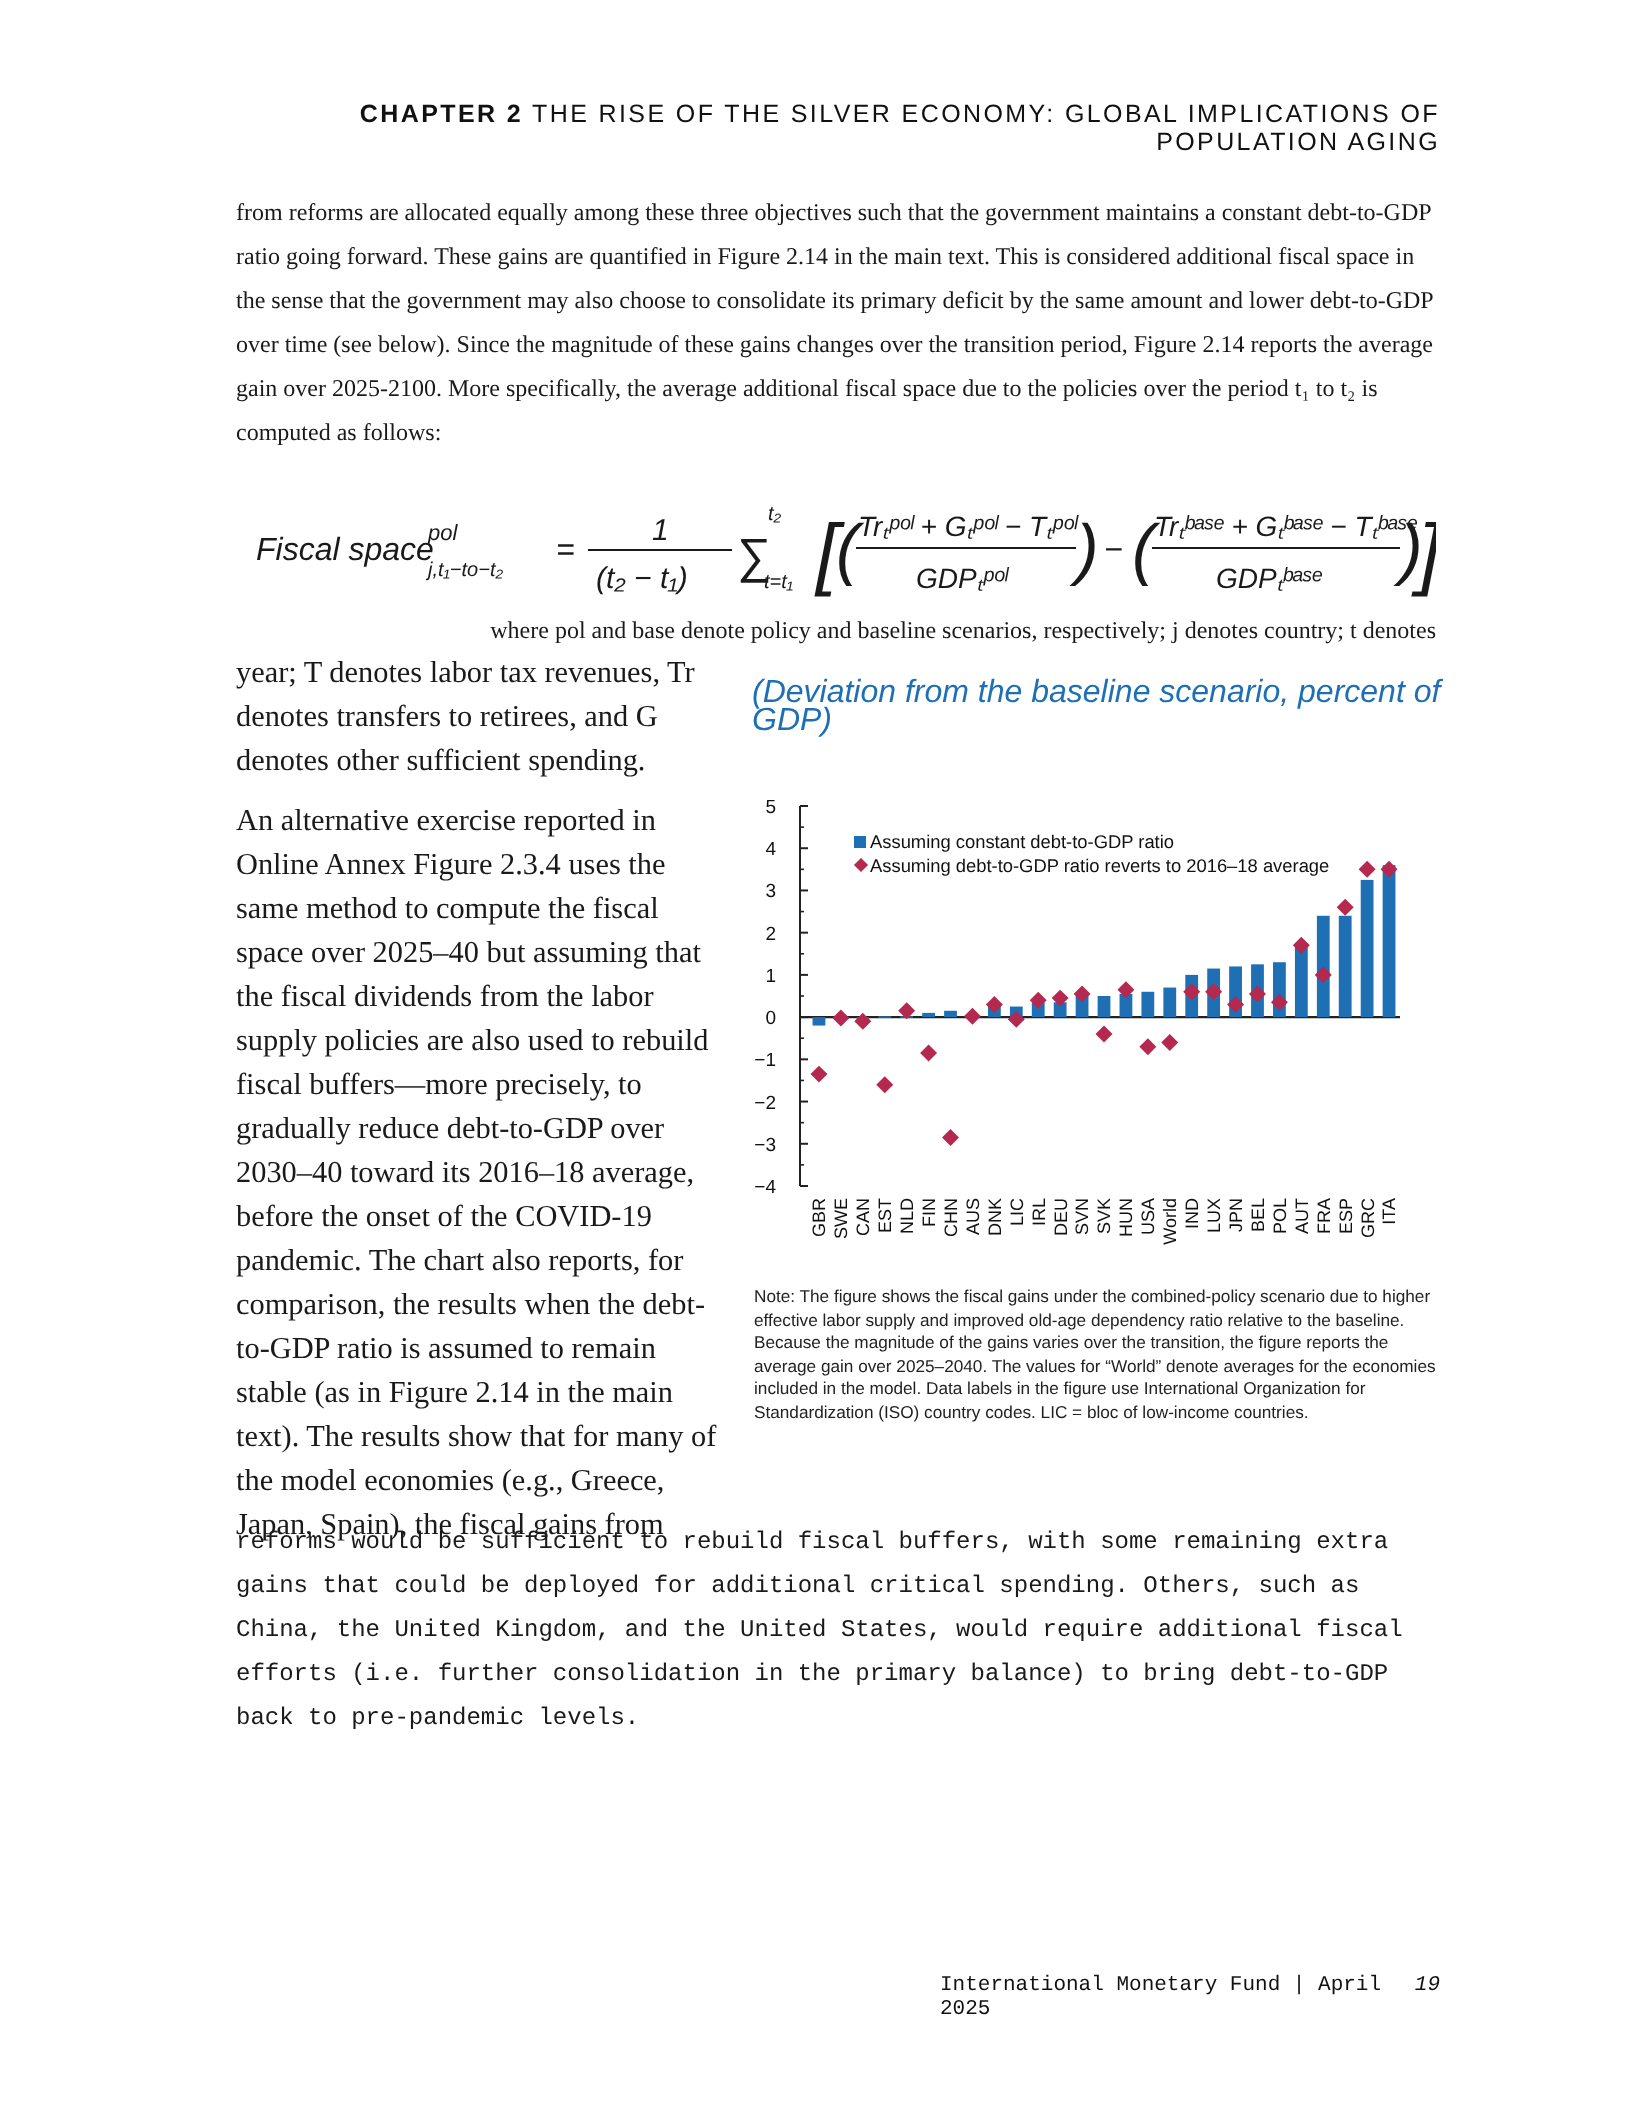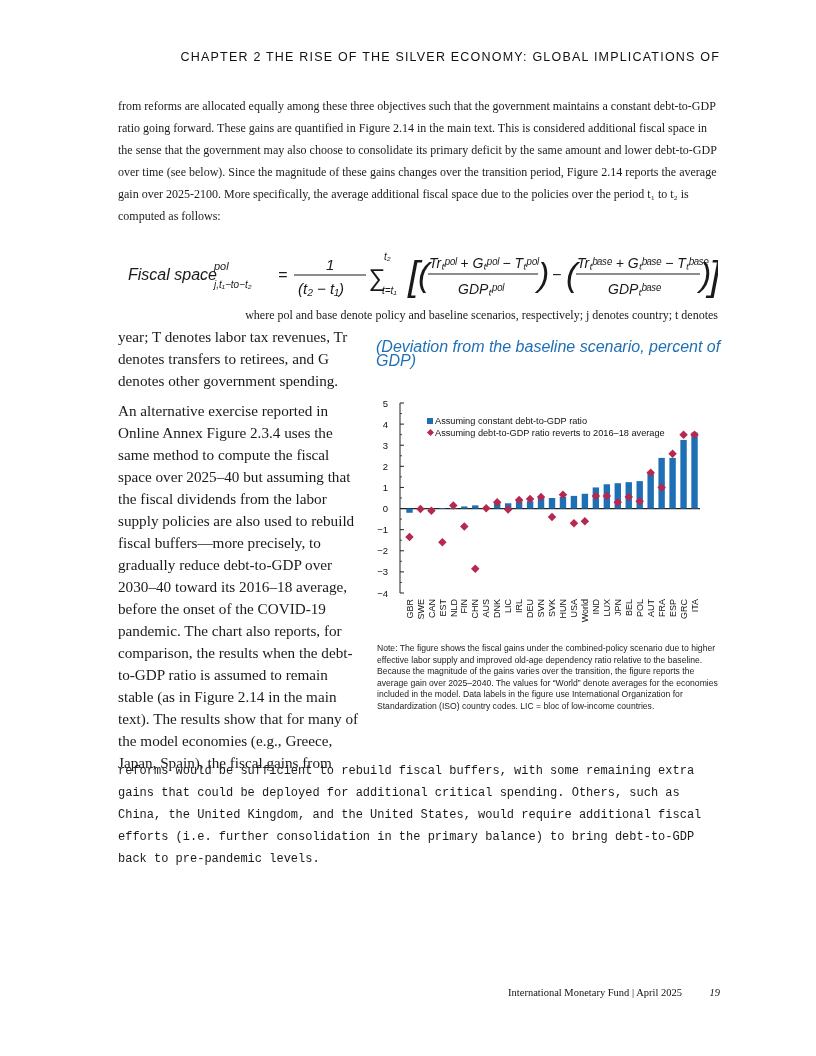--- a/index.html
+++ b/index.html
@@ -2,21 +2,21 @@
 <html><head>
 <meta charset="utf-8">
 <style>
   html, body { margin: 0; padding: 0; background: #ffffff; }
   body { width: 816px; height: 1056px; position: relative; overflow: hidden; }
   .header {
     position: absolute; right: 96px; top: 50px; width: 620px; text-align: right;
     font-family: "Liberation Sans", sans-serif; font-size: 12.5px; letter-spacing: 1.2px;
     color: #111; line-height: 14px;
   }
-  .header b { font-weight: normal; }
+  .header b { font-weight: bold; }
   .body-text {
     position: absolute; left: 118px; width: 600px;
     font-family: "Liberation Serif", serif; font-size: 12px; line-height: 22px; color: #1a1a1a;
   }
   .para1 { top: 95px; }
   .formula {
     position: absolute; left: 128px; top: 248px; width: 590px; height: 52px;
     font-family: "Liberation Serif", serif; font-style: italic; font-size: 16px; color: #1a1a1a;
   }
   .para2 { top: 304px; text-align: right; }
@@ -33,30 +33,31 @@
   }
   .fig-title { color: #1f6fb5; font-weight: bold; font-size: 12px; line-height: 14px; }
   .fig-sub { color: #1f6fb5; font-style: italic; font-size: 16px; line-height: 14px; margin-top: 1px; }
   .chart-wrap { position: absolute; left: 365px; top: 395px; width: 345px; height: 245px; }
   .fig-notes {
     position: absolute; left: 377px; top: 643px; width: 345px;
     font-family: "Liberation Sans", sans-serif; font-size: 8.6px; line-height: 11.5px; color: #222;
   }
   .footer {
     position: absolute; left: 470px; top: 987px; width: 250px;
-    font-family: Liberation Serif, serif; font-size: 10.5px; color: #111; text-align: center;
+    font-family: Liberation Mono, monospace; font-size: 10.5px; color: #111;
   }
   .footer .pg { position: absolute; right: 0; top: 0; font-style: italic; }
   svg text { font-family: "Liberation Sans", sans-serif; }
 </style>
 </head>
 <body>
 
 <div class="header">
   <div><b>CHAPTER 2</b> <span>THE RISE OF THE SILVER ECONOMY: GLOBAL IMPLICATIONS OF</span></div>
+  <div>POPULATION AGING</div>
 </div>
 
 <div class="body-text para1">from reforms are allocated equally among these three objectives such that the government maintains a constant debt-to-GDP ratio going forward. These gains are quantified in Figure 2.14 in the main text. This is considered additional fiscal space in the sense that the government may also choose to consolidate its primary deficit by the same amount and lower debt-to-GDP over time (see below). Since the magnitude of these gains changes over the transition period, Figure 2.14 reports the average gain over 2025-2100. More specifically, the average additional fiscal space due to the policies over the period t₁ to t₂ is computed as follows:</div>
 
 <div class="formula">
   <svg width="590" height="54" viewBox="0 0 590 54">
     <text x="0" y="32" font-family="Liberation Serif, serif" font-style="italic" font-size="16" fill="#1a1a1a">Fiscal space</text>
     <text x="86" y="22" font-family="Liberation Serif, serif" font-style="italic" font-size="11" fill="#1a1a1a">pol</text>
     <text x="86" y="40" font-family="Liberation Serif, serif" font-style="italic" font-size="10" fill="#1a1a1a">j,t₁−to−t₂</text>
     <text x="150" y="32" font-family="Liberation Serif, serif" font-size="16" fill="#1a1a1a">=</text>
@@ -78,21 +79,21 @@
     <line x1="448" y1="26" x2="572" y2="26" stroke="#1a1a1a" stroke-width="1"></line>
     <text x="480" y="46" font-family="Liberation Serif, serif" font-style="italic" font-size="14" fill="#1a1a1a">GDPₜᵇᵃˢᵉ</text>
     <text x="572" y="38" font-family="Liberation Serif, serif" font-size="34" fill="#1a1a1a">)</text>
     <text x="581" y="42" font-family="Liberation Serif, serif" font-size="40" fill="#1a1a1a">]</text>
   </svg>
 </div>
 
 <div class="body-text para2">where pol and base denote policy and baseline scenarios, respectively; j denotes country; t denotes</div>
 
 <div class="col-left">
-  <p>year; T denotes labor tax revenues, Tr denotes transfers to retirees, and G denotes other government spending.</p>
+  <p>year; T denotes labor tax revenues, Tr denotes transfers to retirees, and G denotes other sufficient spending.</p>
   <div class="gap"></div>
   <p>An alternative exercise reported in Online Annex Figure 2.3.4 uses the same method to compute the fiscal space over 2025–40 but assuming that the fiscal dividends from the labor supply policies are also used to rebuild fiscal buffers—more precisely, to gradually reduce debt-to-GDP over 2030–40 toward its 2016–18 average, before the onset of the COVID-19 pandemic. The chart also reports, for comparison, the results when the debt-to-GDP ratio is assumed to remain stable (as in Figure 2.14 in the main text). The results show that for many of the model economies (e.g., Greece, Japan, Spain), the fiscal gains from</p>
 </div>
 
 <div class="fig">
   <div class="fig-sub">(Deviation from the baseline scenario, percent of GDP)</div>
 </div>
 
 <div class="chart-wrap">
   <svg id="chart" width="345" height="245" viewBox="0 0 345 245">

